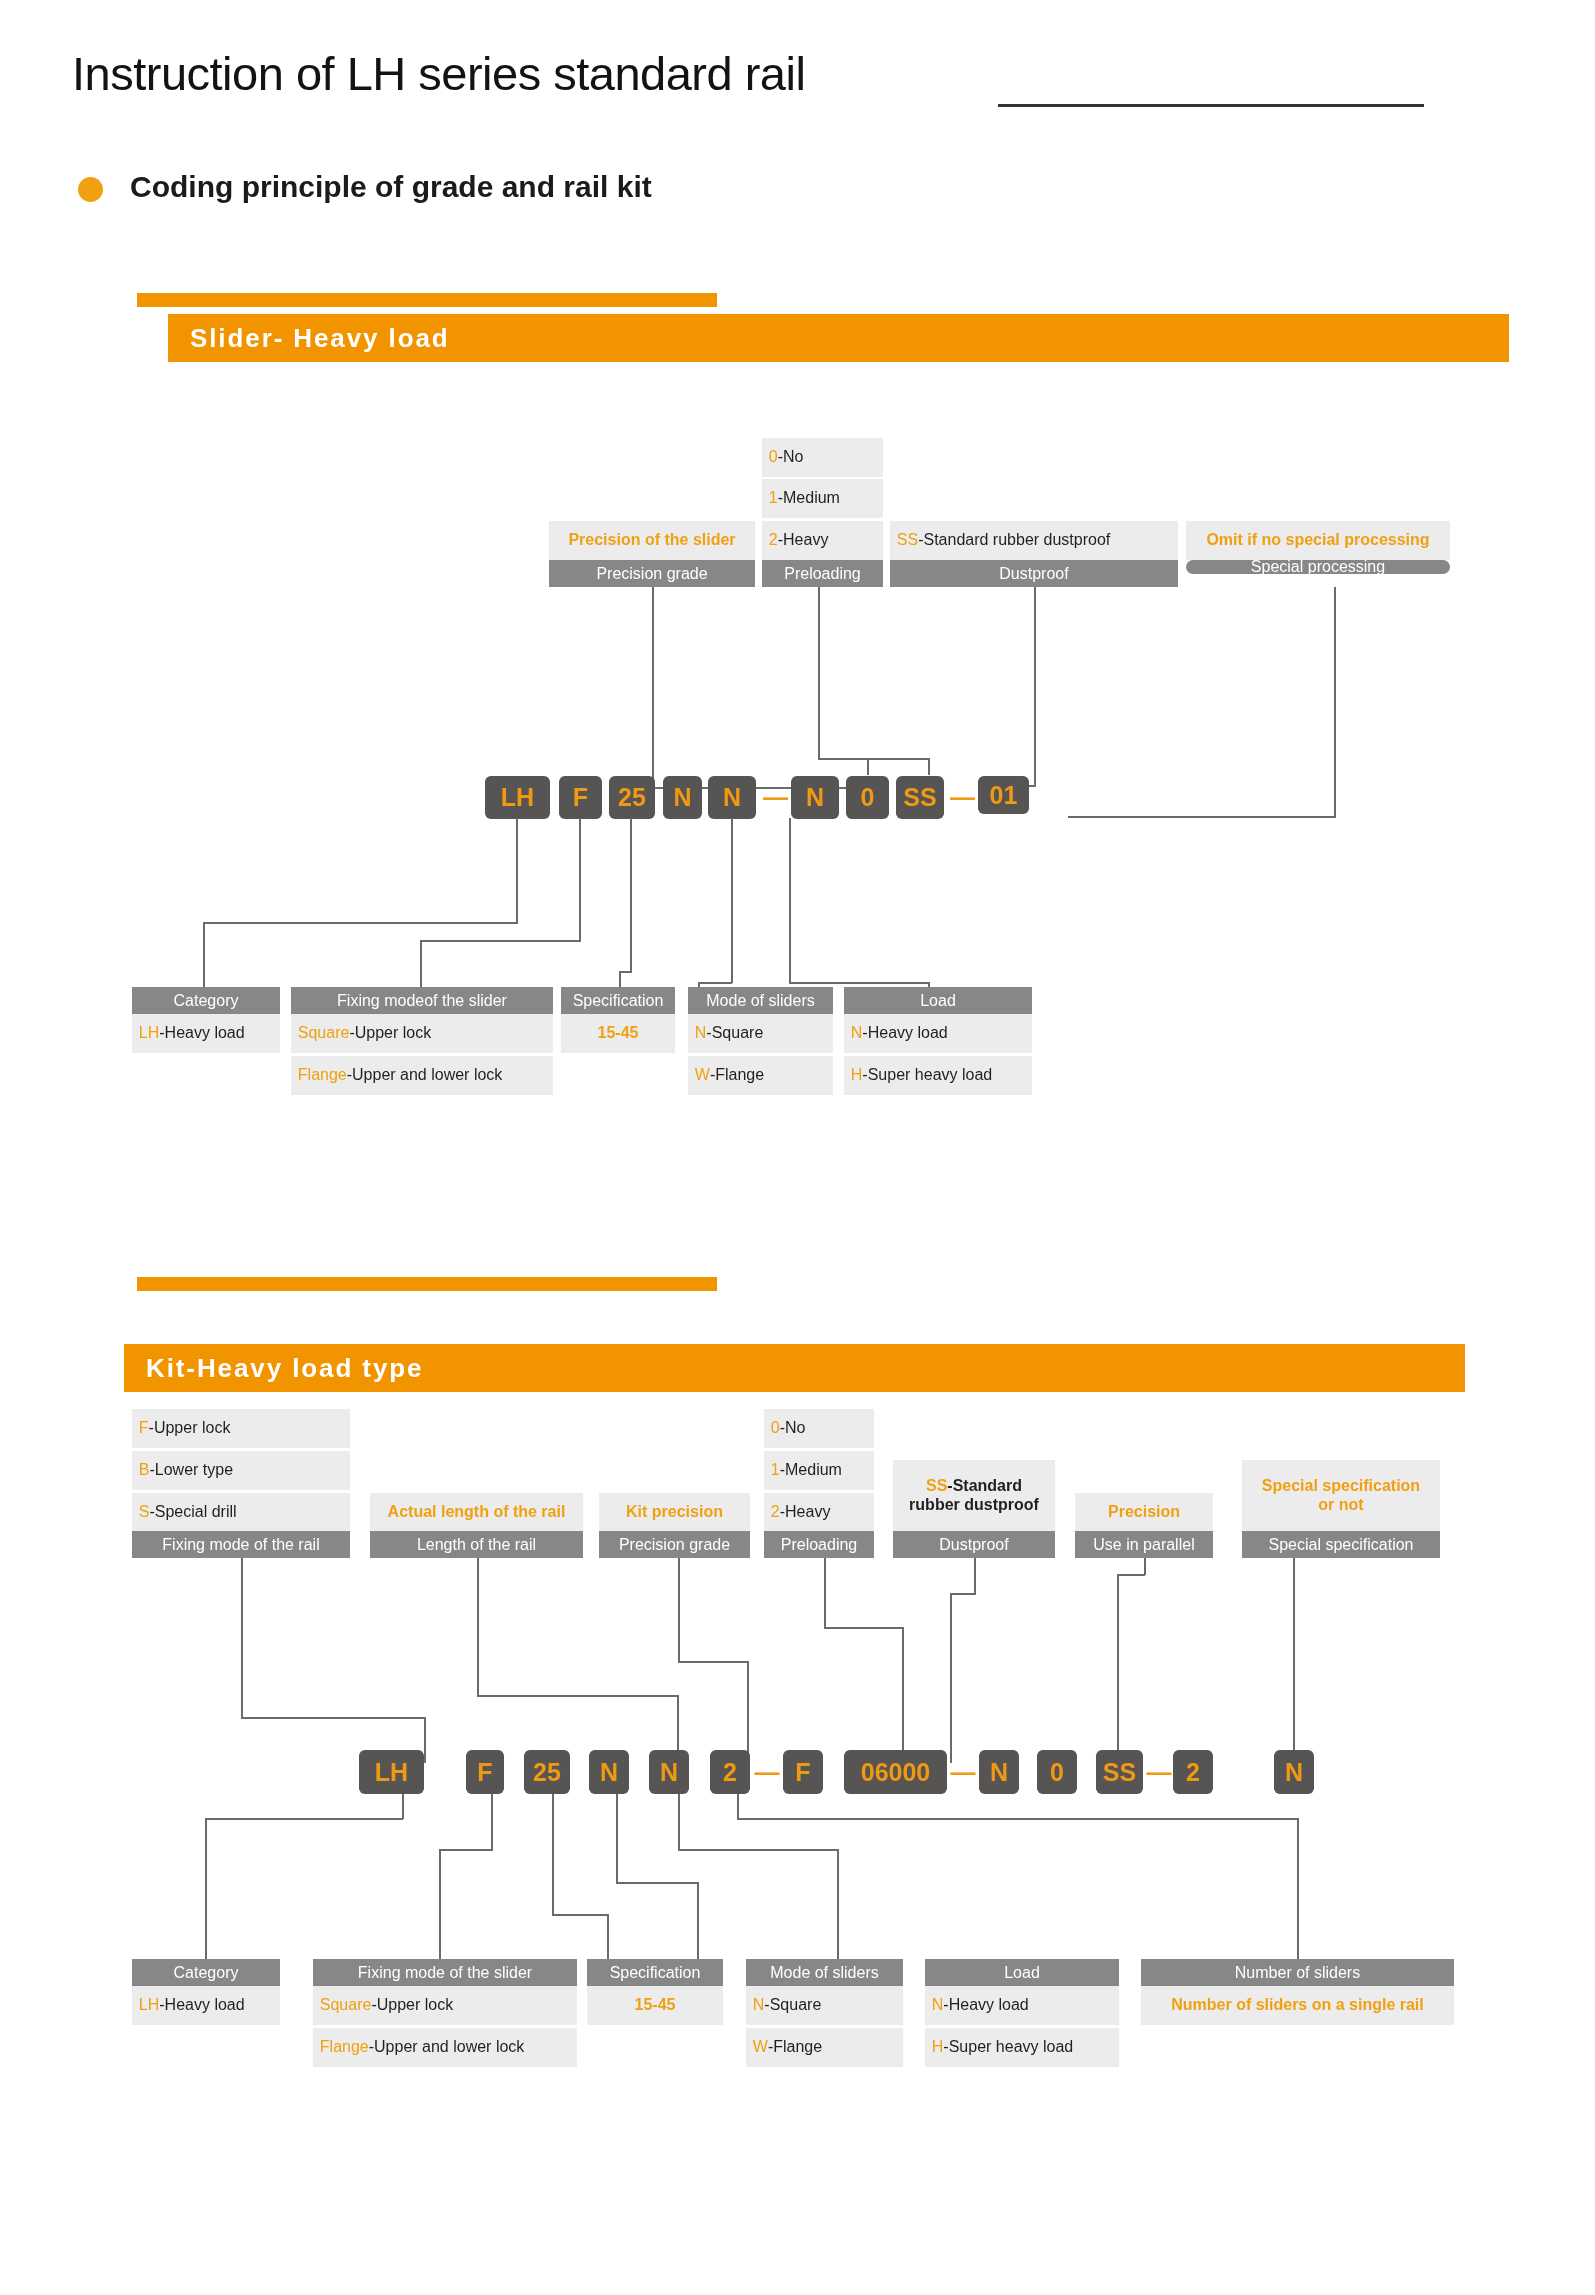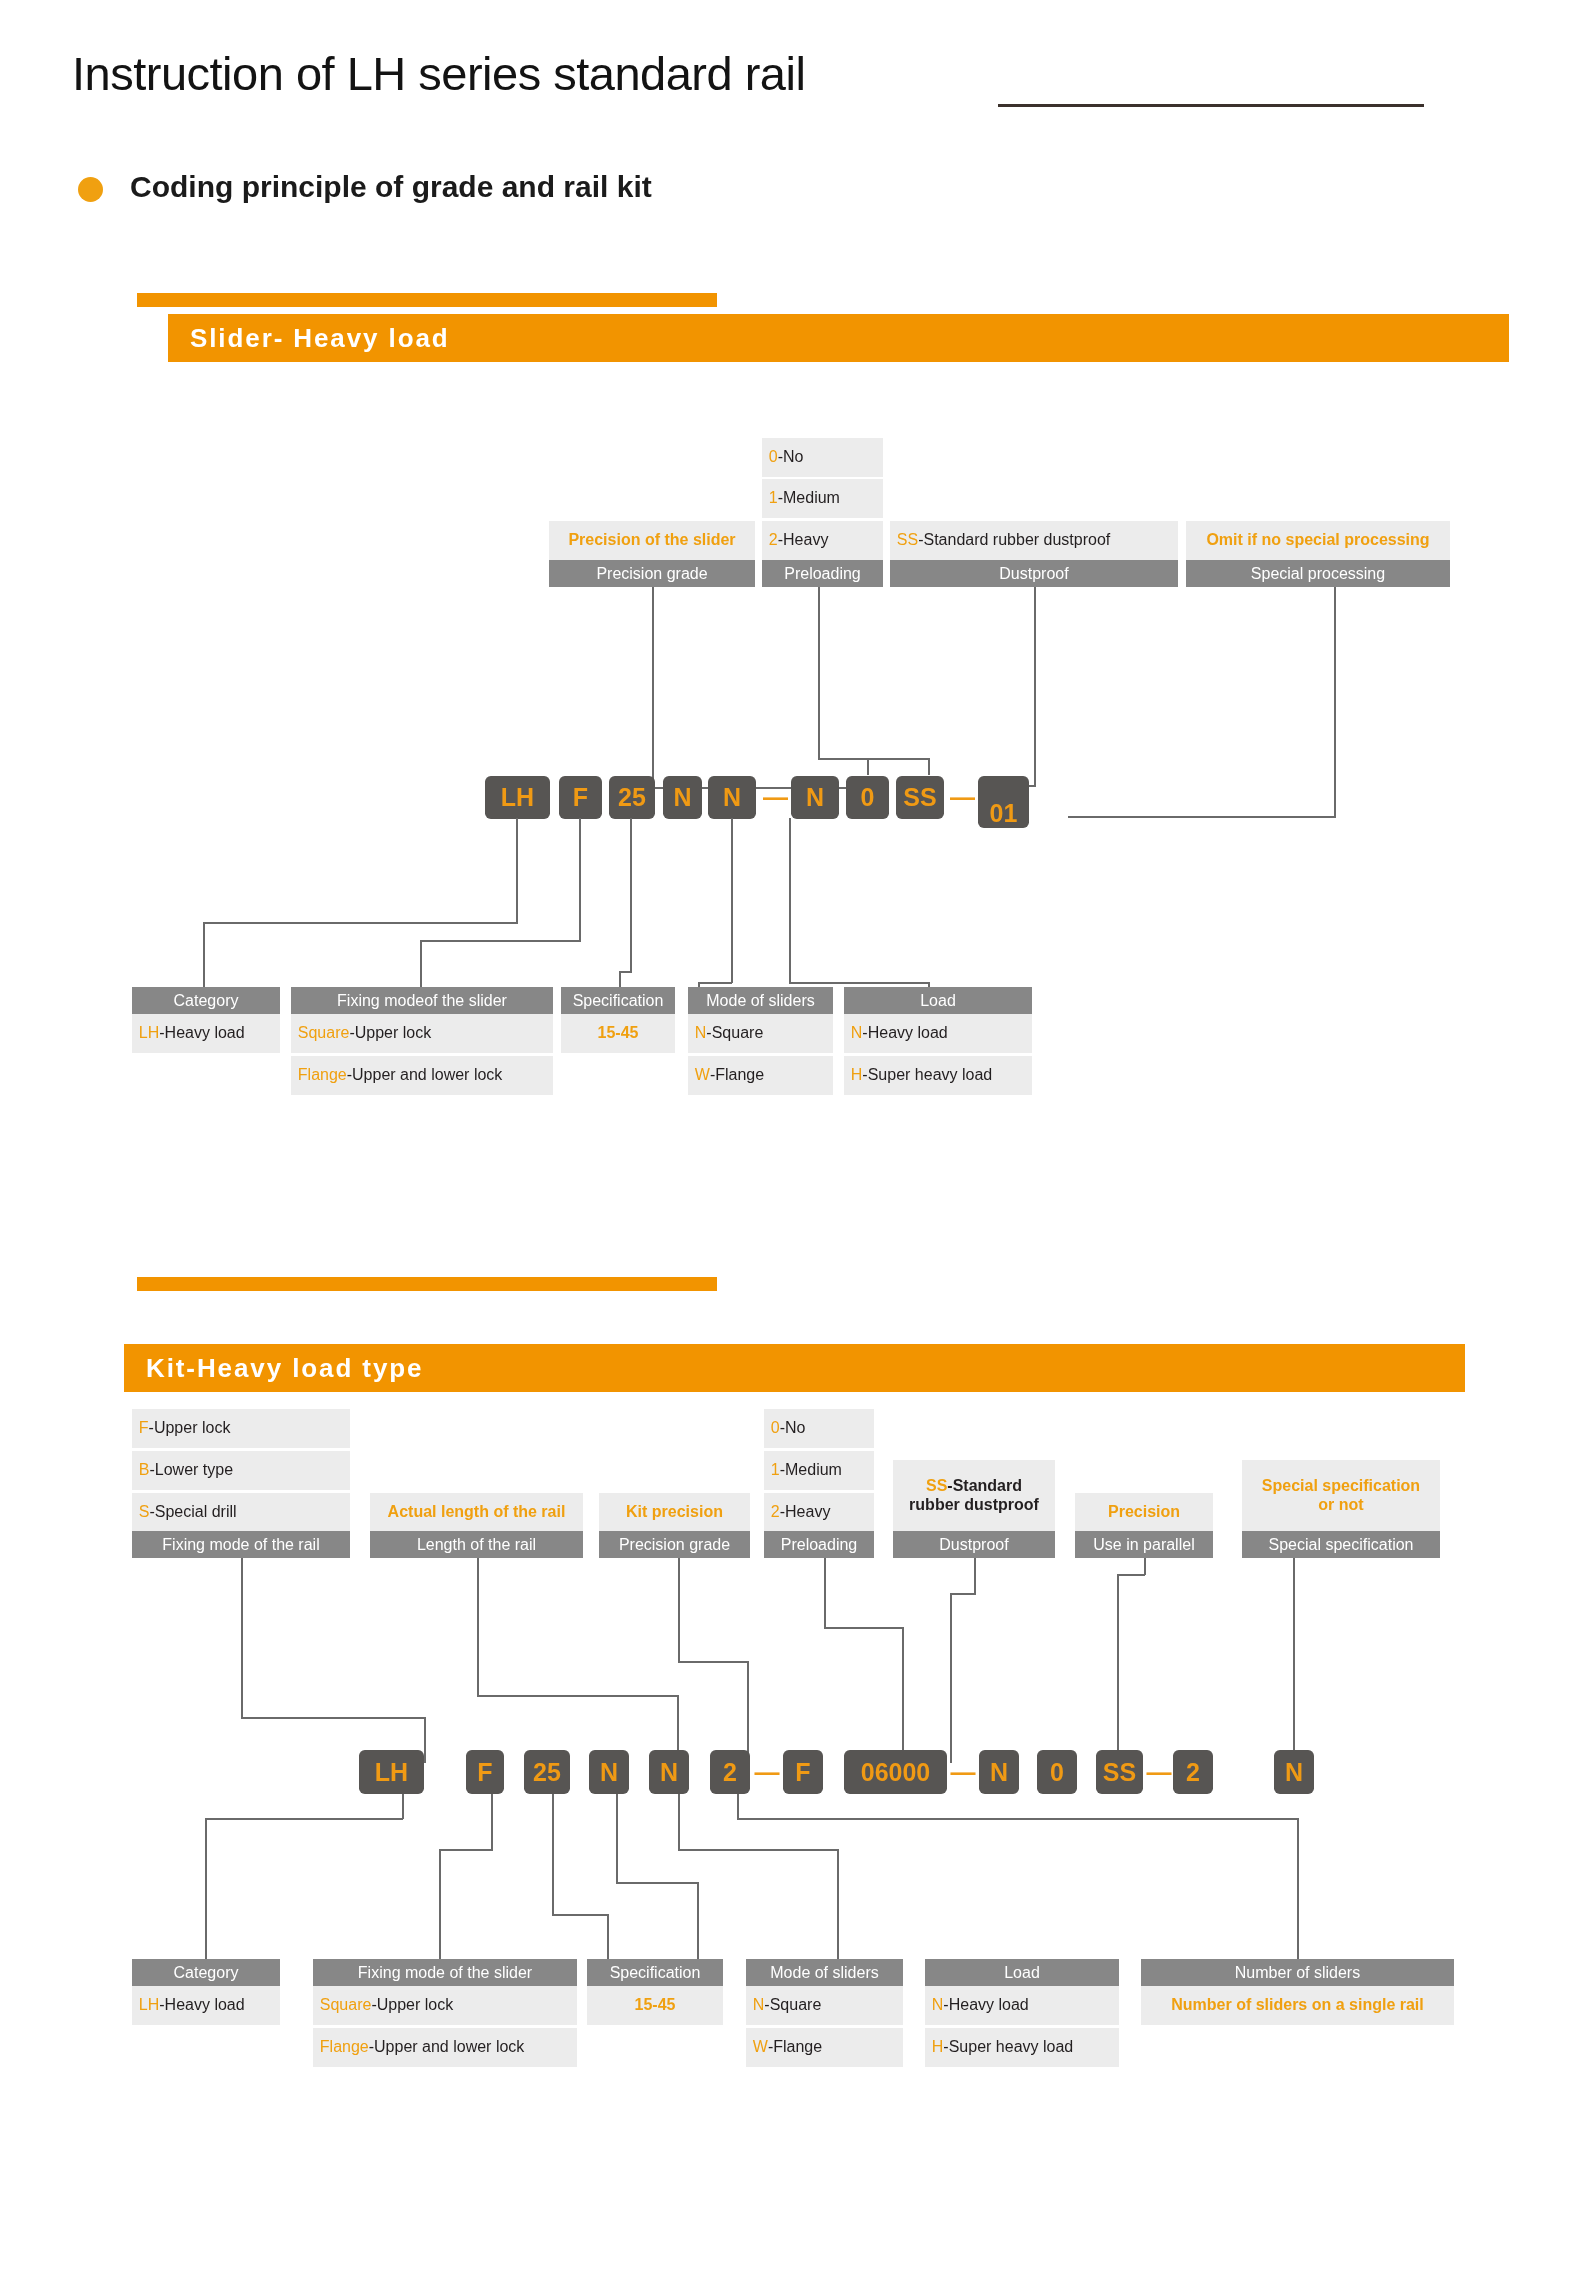--- a/index.html
+++ b/index.html
@@ -116,21 +116,21 @@
 
 <div class="hdr-box" style="left:549px; top:560px; width:206px; height:27px;">
   <span>Precision grade</span>
 </div>
 <div class="hdr-box" style="left:762px; top:560px; width:121px; height:27px;">
   <span>Preloading</span>
 </div>
 <div class="hdr-box" style="left:890px; top:560px; width:288px; height:27px;">
   <span>Dustproof</span>
 </div>
-<div class="hdr-box" style="left:1186px; top:560px; width:264px; height:27px;">
+<div class="hdr-box" style="left:1186px; top:560px; width:264px; height:14px;border-radius:10px;">
   <span>Special processing</span>
 </div>
 
 <div class="vline" style="left:652px; top:587px; width:1.5px; height:201px;"></div>
 <div class="hline" style="left:652px; top:787px; width:217px; height:1.9px;"></div>
 <div class="vline" style="left:867px; top:787px; width:1.5px; height:0px;"></div>
 
 <div class="vline" style="left:818px; top:587px; width:1.5px; height:173px;"></div>
 <div class="hline" style="left:818px; top:758px; width:111px; height:1.9px;"></div>
 
@@ -165,21 +165,21 @@
 </div>
 <div class="chip" style="left:846px; top:776px; width:43px; height:43px;">
   <span>0</span>
 </div>
 <div class="chip" style="left:896px; top:776px; width:48px; height:43px;">
   <span>SS</span>
 </div>
 <div class="dash" style="left:949px; top:776px; width:27px; height:43px;">
   <span>—</span>
 </div>
-<div class="chip" style="left:978px; top:776px; width:51px; height:52px;align-items:flex-end;">
+<div class="chip" style="left:978px; top:776px; width:51px; height:38px;">
   <span>01</span>
 </div>
 
 <div class="vline" style="left:867px; top:758px; width:1.5px; height:17.4px;"></div>
 <div class="vline" style="left:928px; top:758px; width:1.5px; height:17.4px;"></div>
 <div class="vline" style="left:989px; top:785px; width:1.5px; height:0px;"></div>
 <div class="vline" style="left:1068px; top:816px; width:1.5px; height:0px;"></div>
 
 <div class="vline" style="left:516px; top:818px; width:1.5px; height:104px;"></div>
 <div class="hline" style="left:203px; top:922px; width:315px; height:1.9px;"></div>

